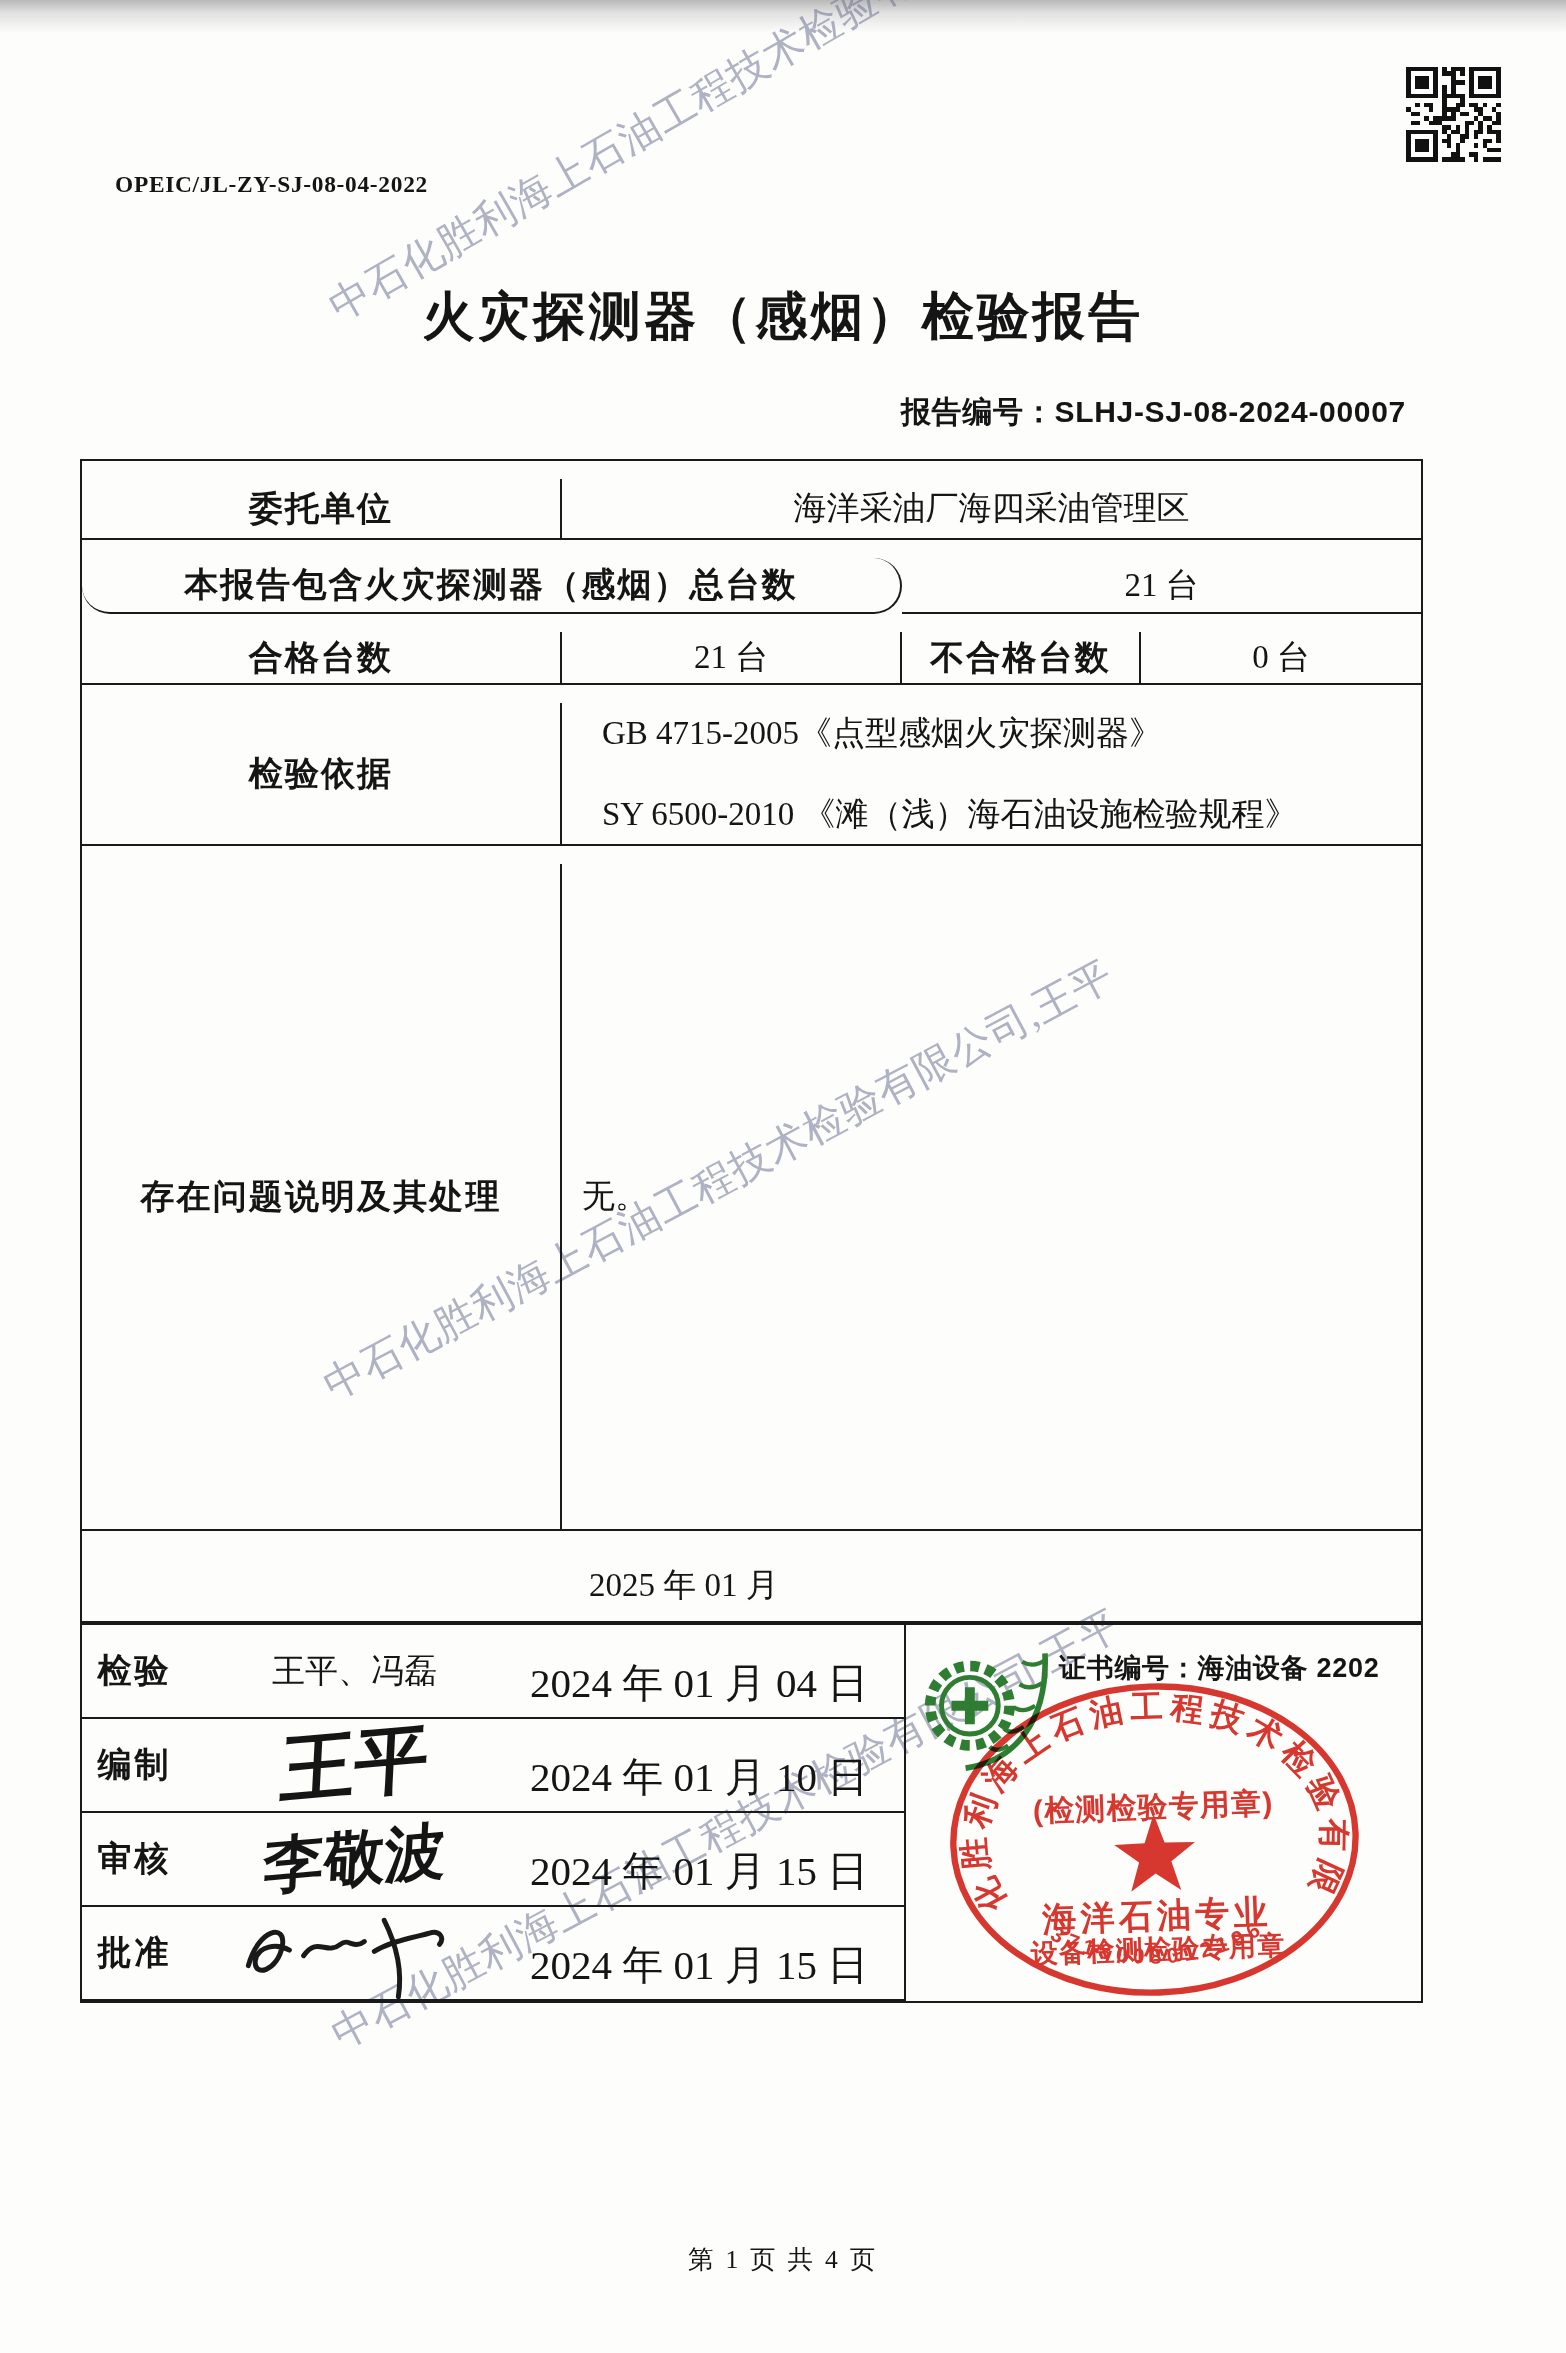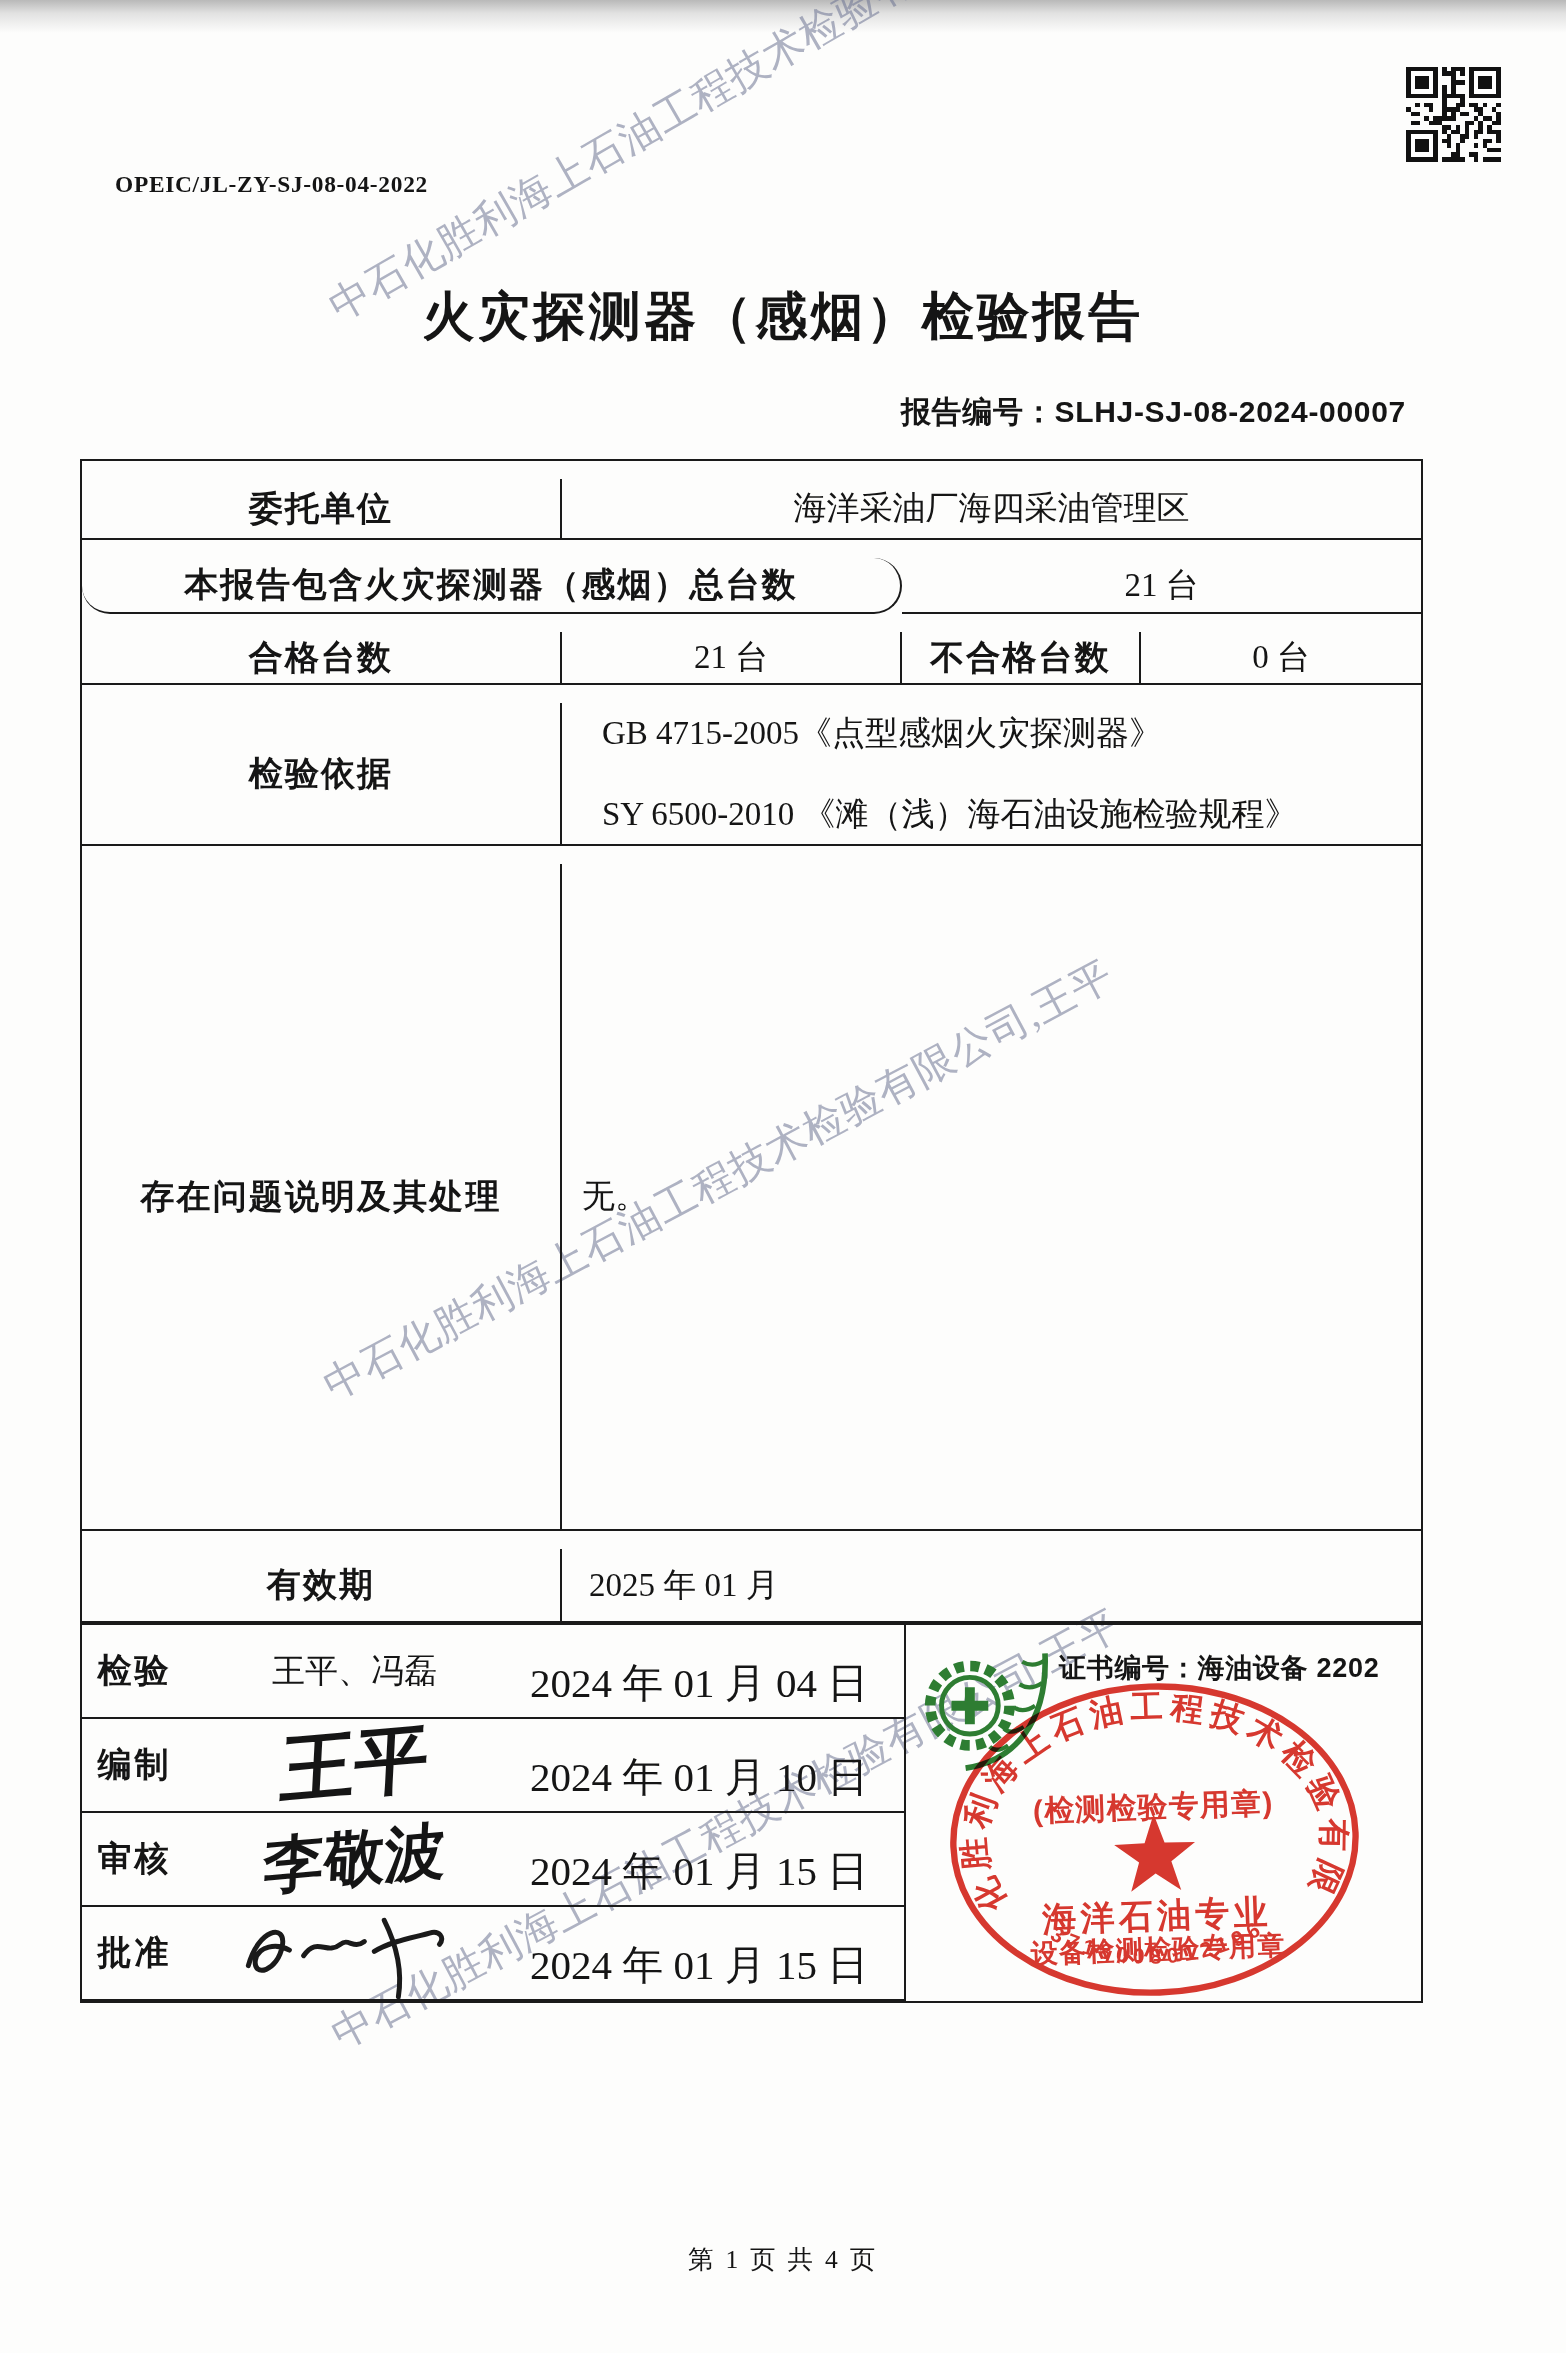--- a/index.html
+++ b/index.html
@@ -235,21 +235,20 @@
 
     <div class="cell lab br bb c-r4l">检验依据</div>
     <div class="cell bb c-r4v">
       <span>GB 4715-2005《点型感烟火灾探测器》</span>
       <span>SY 6500-2010 《滩（浅）海石油设施检验规程》</span>
     </div>
 
     <div class="cell lab br bb c-r5l">存在问题说明及其处理</div>
     <div class="cell bb left c-r5v">无。</div>
 
-    <div class="cell lab br c-r6l">有效期</div>
     <div class="cell left c-r6v">2025 年 01 月</div>
   </div>
 
   <div class="sig-table">
     <div class="sig-cell">
       <span class="sig-label">检验</span>
       <span class="sig-name">王平、冯磊</span>
       <span class="sig-date">2024 年 01 月 04 日</span>
     </div>
     <div class="sig-cell">

